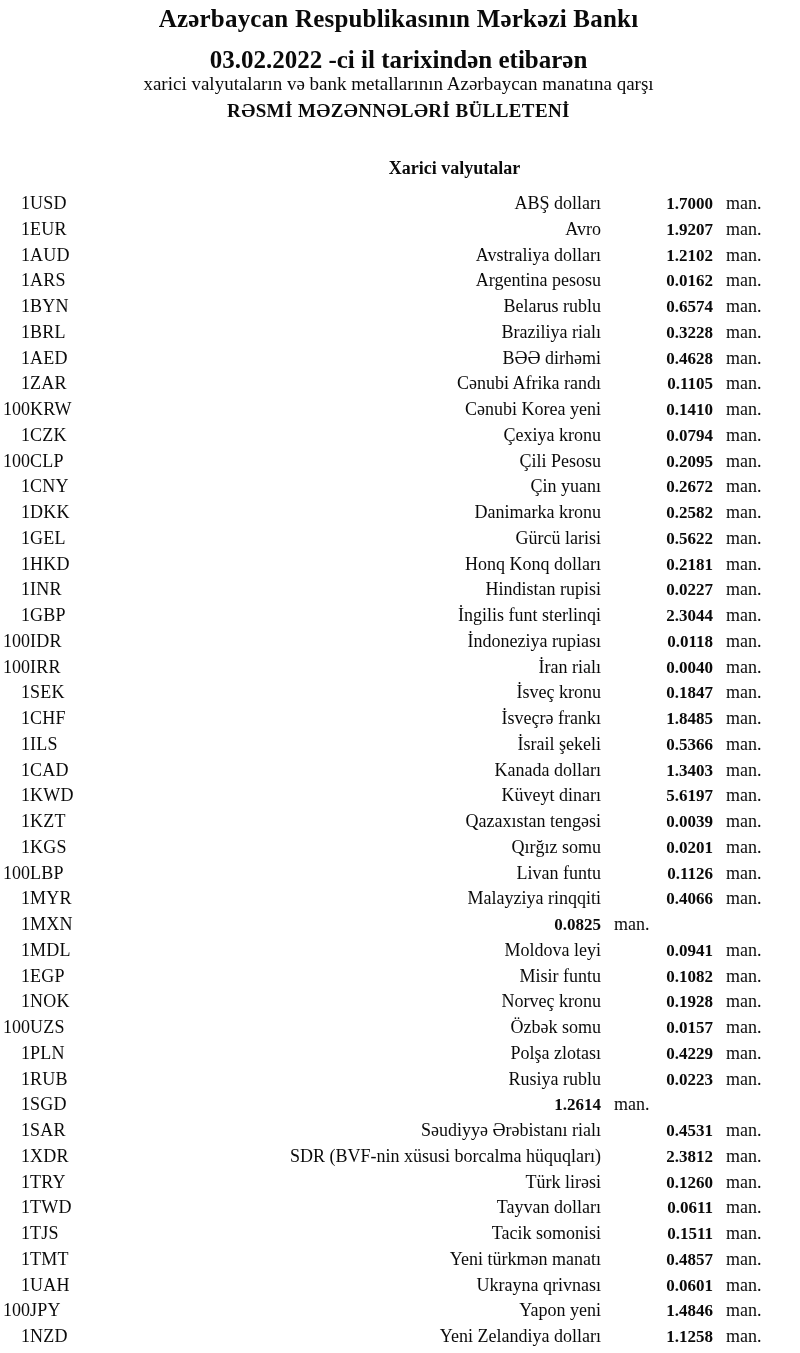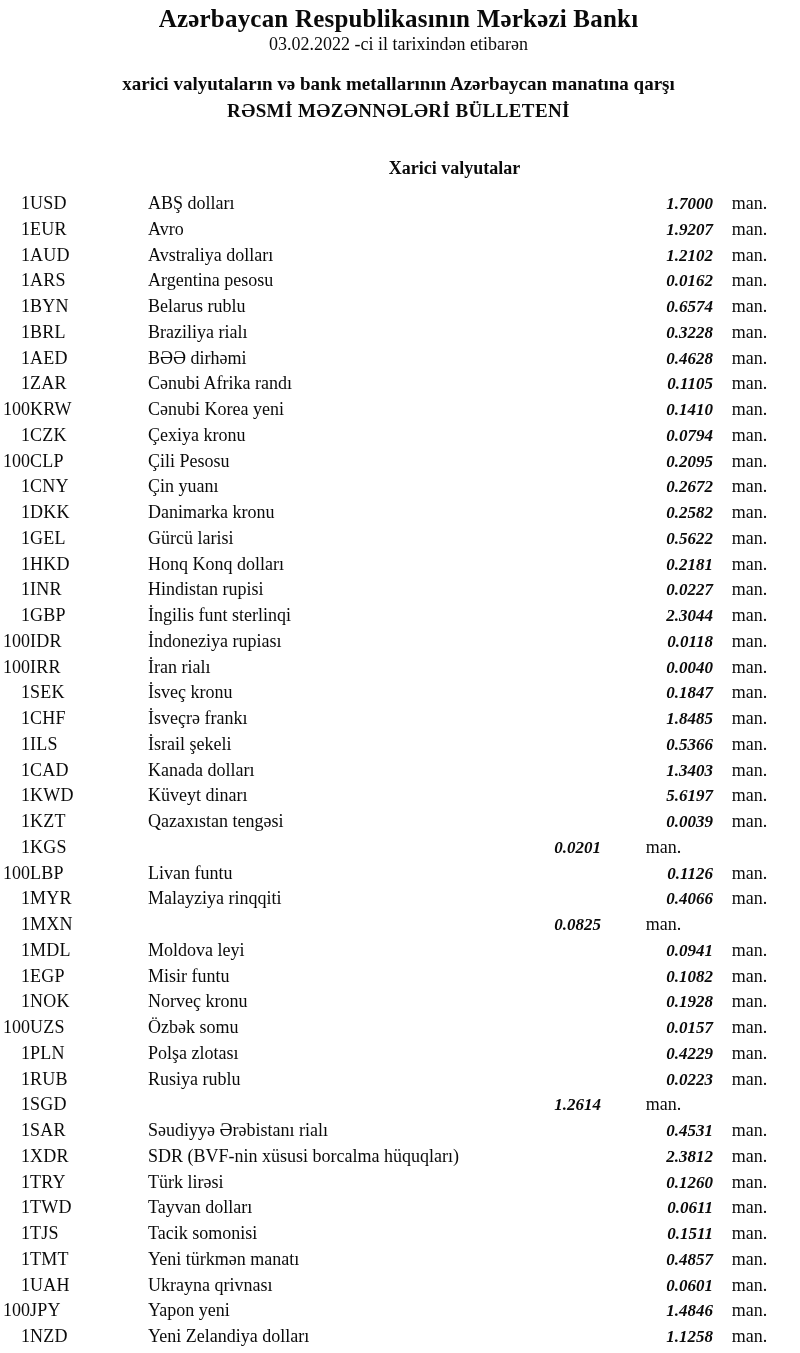--- a/index.html
+++ b/index.html
@@ -24,28 +24,28 @@
     text-align: center;
     white-space: nowrap;
   }
   .bank-title {
     top: 5px;
     font-size: 25px;
     font-weight: bold;
     letter-spacing: 0.2px;
   }
   .date-line {
-    top: 34px;
-    font-size: 18px;
-    font-weight: normal;
+    top: 46px;
+    font-size: 25px;
+    font-weight: bold;
   }
   .subject-line {
     top: 73px;
     font-size: 19px;
-    font-weight: bold;
+    font-weight: normal;
   }
   .bulletin-line {
     top: 100px;
     font-size: 19px;
     font-weight: bold;
     letter-spacing: 0.4px;
   }
   .section-title {
     top: 158px;
     padding-left: 56px;
@@ -61,28 +61,27 @@
   .rate-row {
     display: grid;
     grid-template-columns: 30px 82px 489px 112px 60px;
     height: 25.75px;
     line-height: 25.75px;
     font-size: 18px;
     white-space: nowrap;
   }
   .cell-qty  { text-align: right; }
   .cell-code { letter-spacing: 0.3px; }
-  .cell-name { text-align: left; overflow: hidden; margin-left: 36px; }
+  .cell-name { text-align: right; overflow: hidden; margin-left: 36px; }
   .cell-rate {
     text-align: right;
     font-weight: bold;
-    font-style: italic;
     font-size: 17px;
   }
-  .cell-unit { padding-left: 13px; text-align: center; }
+  .cell-unit { padding-left: 13px; text-align: left; }
 </style>
 </head>
 <body>
 
 <div class="page">
 
   <div class="center-line bank-title">Azərbaycan Respublikasının Mərkəzi Bankı</div>
 
   <div class="center-line date-line">03.02.2022 -ci il tarixindən etibarən</div>
 
@@ -290,20 +289,21 @@
         <span class="cell-qty">1</span>
         <span class="cell-code">KZT</span>
         <span class="cell-name">Qazaxıstan tengəsi</span>
         <span class="cell-rate">0.0039</span>
         <span class="cell-unit">man.</span>
       </div>
 
       <div class="rate-row">
         <span class="cell-qty">1</span>
         <span class="cell-code">KGS</span>
+        <span class="cell-name">Qırğız somu</span>
         <span class="cell-rate">0.0201</span>
         <span class="cell-unit">man.</span>
       </div>
 
       <div class="rate-row">
         <span class="cell-qty">100</span>
         <span class="cell-code">LBP</span>
         <span class="cell-name">Livan funtu</span>
         <span class="cell-rate">0.1126</span>
         <span class="cell-unit">man.</span>

